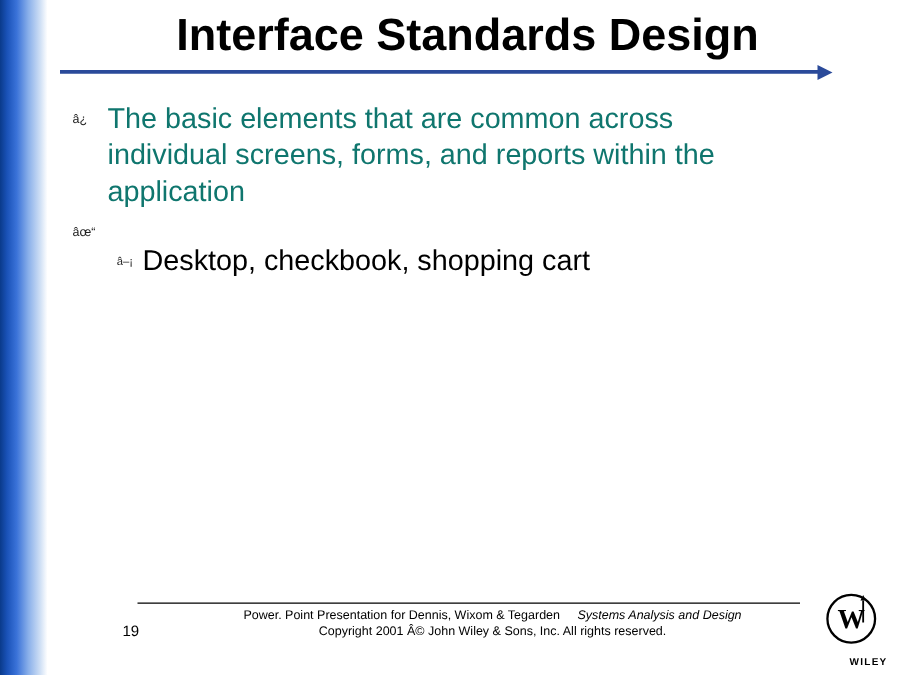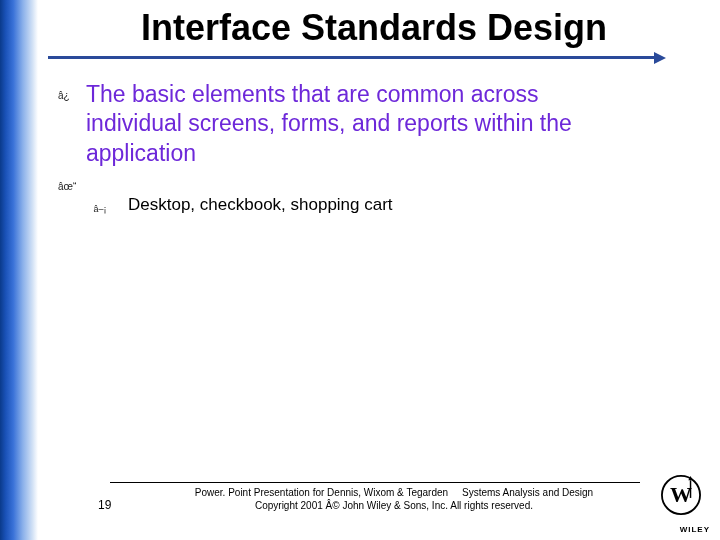--- a/index.html
+++ b/index.html
@@ -61,40 +61,39 @@
   .bullet-mark {
     flex: 0 0 28px;
     font-size: 10px;
     color: #222;
     padding-top: 10px;
     text-align: left;
   }
   .bullet-text {
     font-size: 23px;
     line-height: 1.3;
-    color: #6d28d9;
+    color: #0f766e;
   }
   .sub-row {
     display: flex;
     align-items: flex-start;
     margin-left: 28px;
     margin-top: 2px;
   }
   .sub-mark {
     flex: 0 0 28px;
     font-size: 9px;
     color: #222;
     padding-top: 10px;
     text-align: center;
   }
   .sub-text {
-    font-size: 17px;
+    font-size: 23px;
     line-height: 1.3;
     color: #000;
-    margin-left: 14px;
   }
   .footer {
     position: absolute;
     left: 60px; right: 80px;
     bottom: 28px;
   }
   .footer-rule {
     height: 1px;
     background: #000;
     margin-bottom: 4px;
@@ -109,21 +108,21 @@
     color: #000;
     width: 50px;
   }
   .credits {
     flex: 1;
     text-align: center;
     font-size: 10px;
     line-height: 1.25;
     color: #000;
   }
-  .credits .book { }
+  .credits .book { font-style: italic; }
   .logo {
     position: absolute;
     right: 14px; bottom: 20px;
     width: 50px; height: 50px;
     display: flex;
     align-items: center;
     justify-content: center;
   }
   .logo svg { width: 44px; height: 44px; }
   .logo-text {

